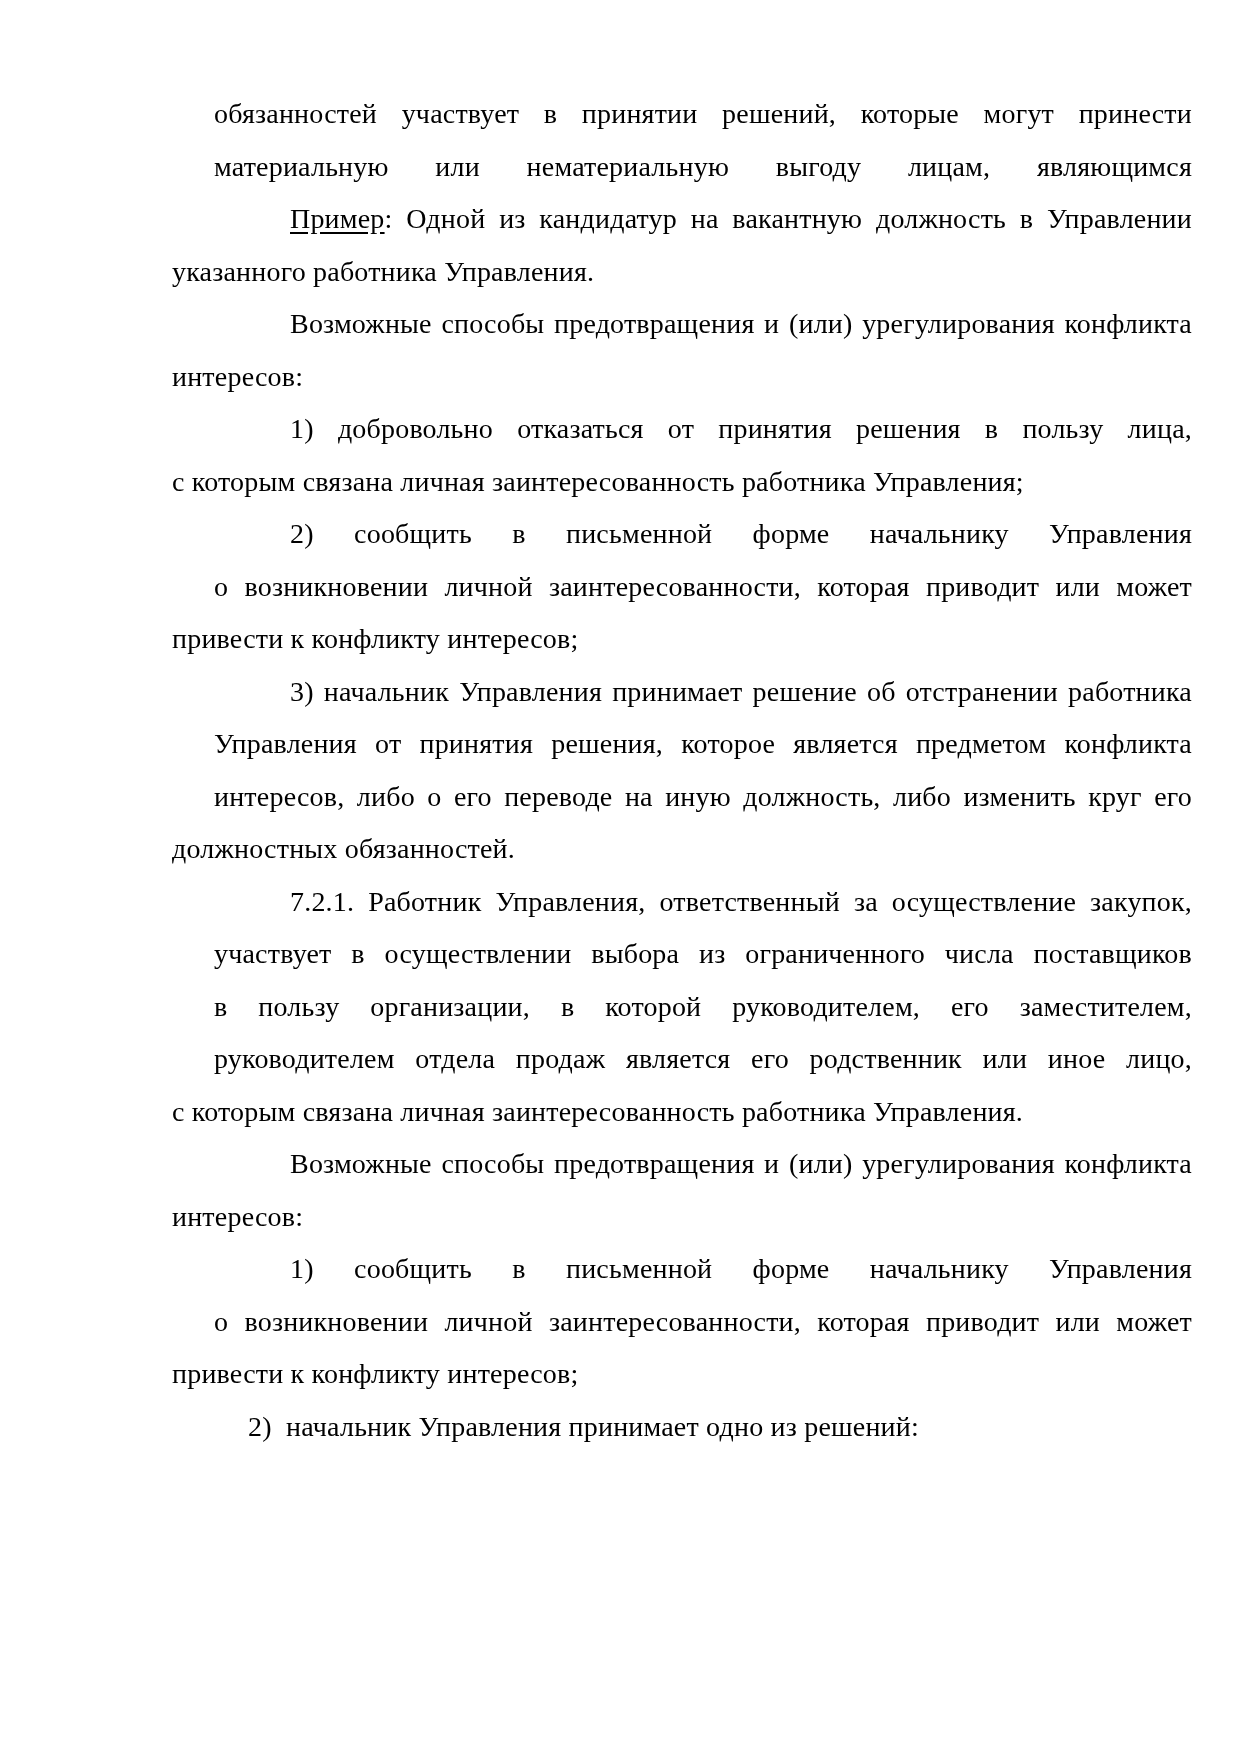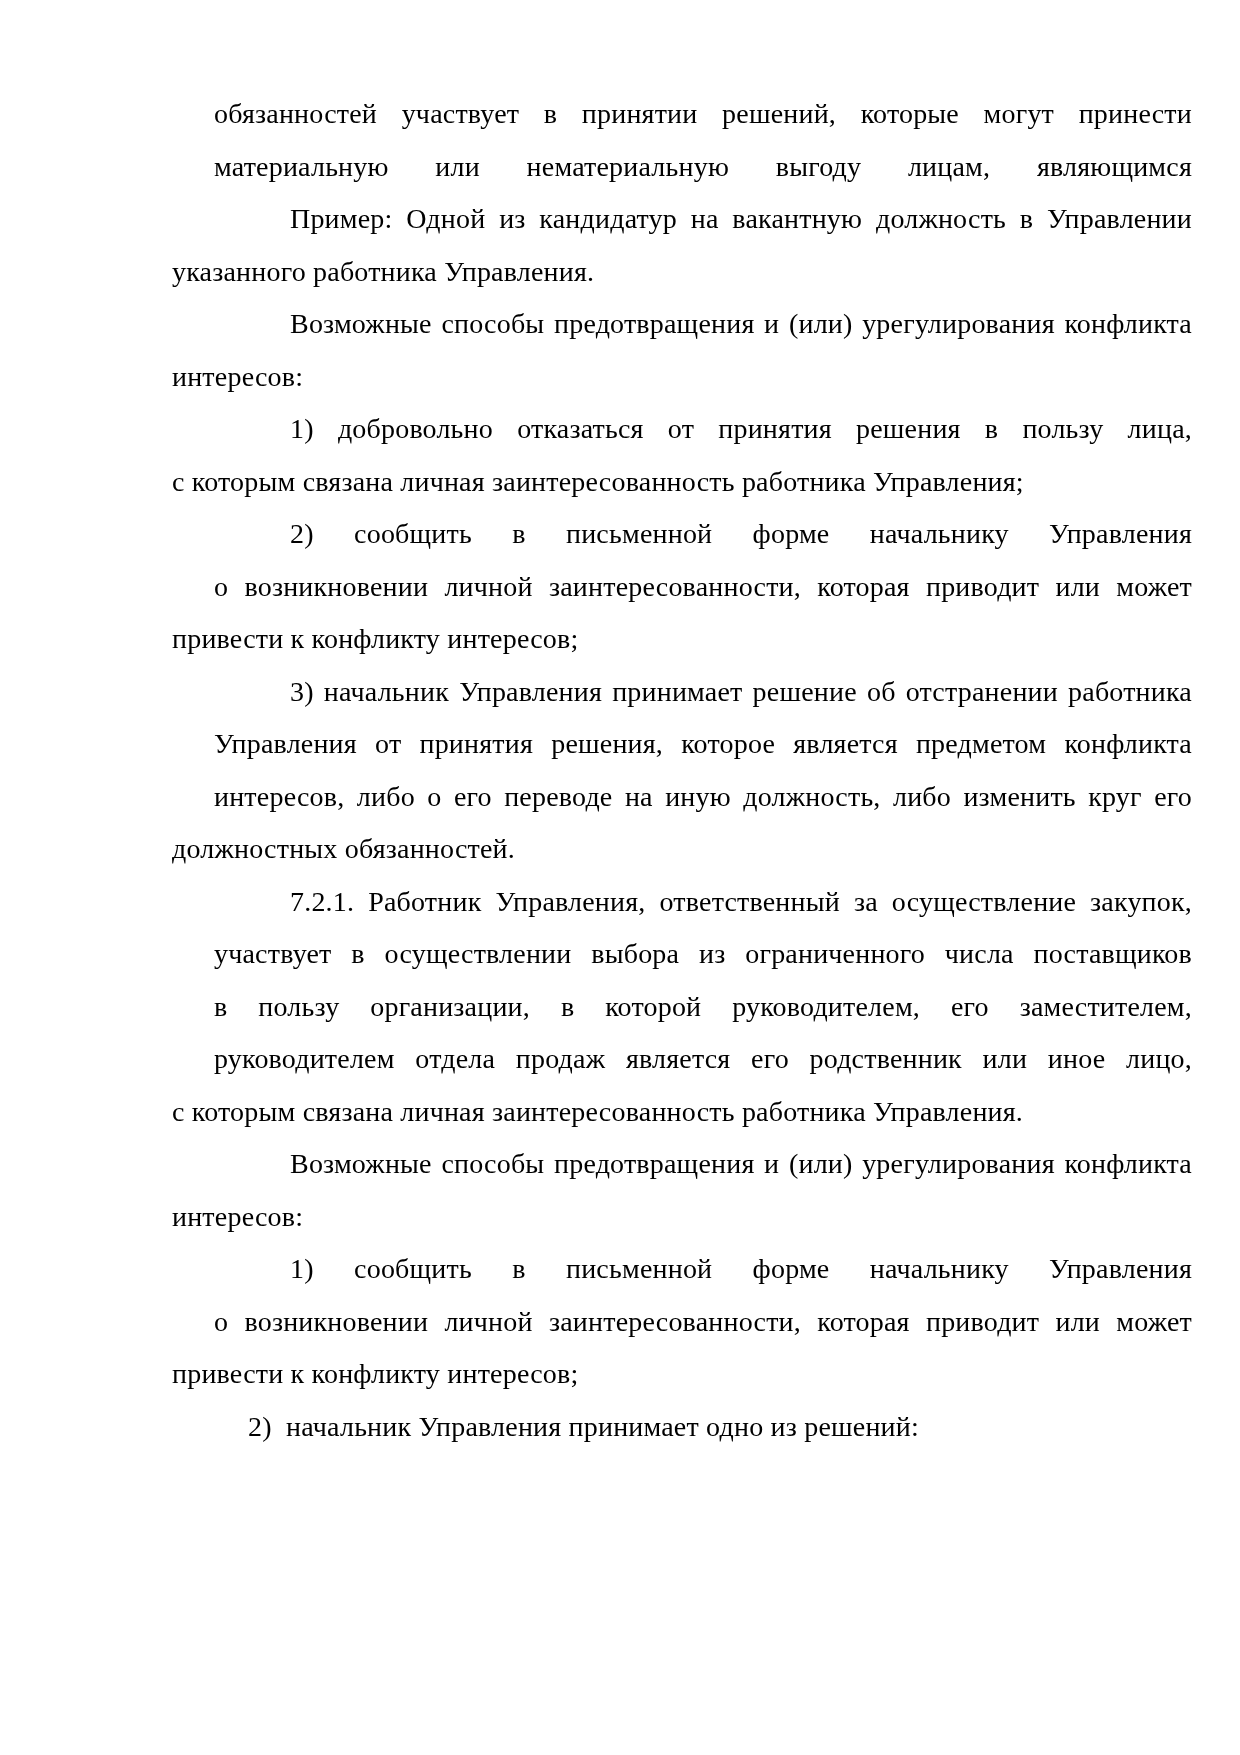--- a/index.html
+++ b/index.html
@@ -30,20 +30,21 @@
   
   .jl {
     text-align-last: justify;
     margin-left: 42px;
   }
   
   .ind {
     text-indent: 76px;
   }
   .u {
+    text-decoration: underline;
     text-underline-offset: 4px;
   }
 </style>
 </head>
 <body>
 
 <div class="page">
   <div class="ln jl">обязанностей участвует в принятии решений, которые могут принести</div>
   <div class="ln jl">материальную или нематериальную выгоду лицам, являющимся</div>
   <div class="ln ind jl"><span class="u">Пример</span><span>: Одной из кандидатур на вакантную должность в Управлении</span></div>

